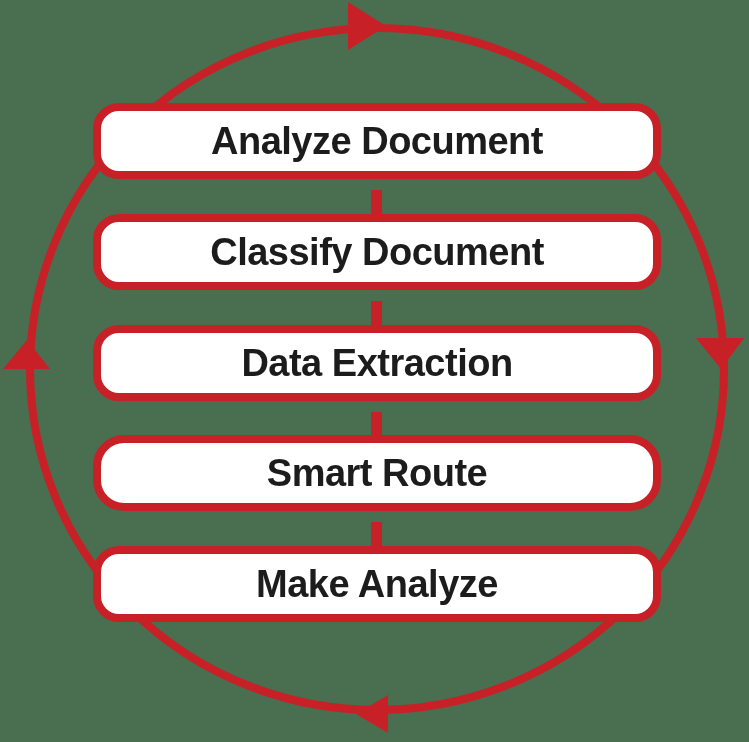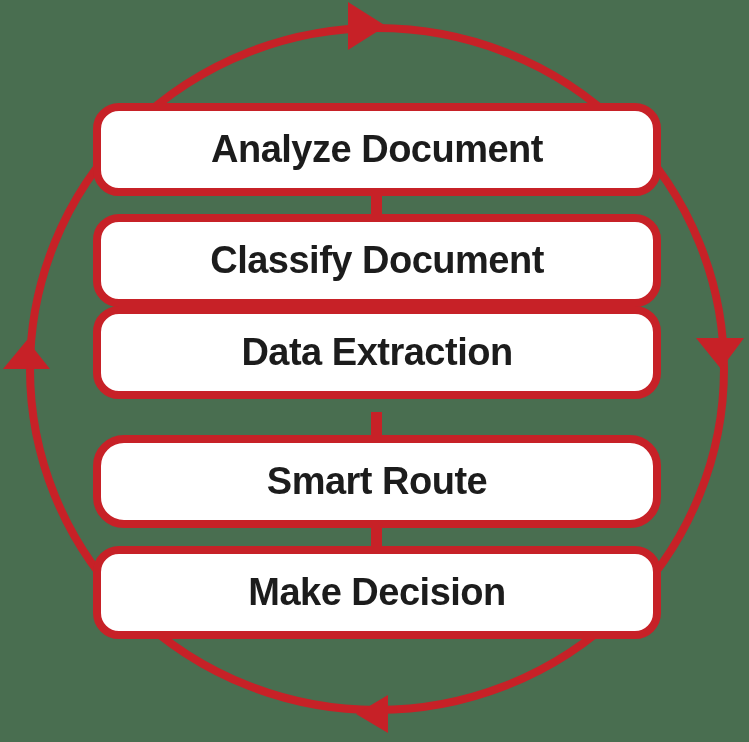--- a/index.html
+++ b/index.html
@@ -22,39 +22,39 @@
   .ring-svg {
     position: absolute;
     left: 0; top: 0;
     width: 749px; height: 742px;
     z-index: 0;
   }
   .step-box {
     position: absolute;
     left: 93px;
     width: 568px;
-    height: 93px;
+    height: 76px;
     background: var(--box-fill, #ffffff);
     border: 8px solid var(--accent, #c72127);
     border-radius: 26px;
     display: flex;
     align-items: center;
     justify-content: center;
     z-index: 1;
   }
   .step-box .step-label {
     font-size: 38px;
     font-weight: bold;
     letter-spacing: -0.5px;
     color: var(--text, #1c1c1c);
     white-space: nowrap;
   }
   .pos-1 { top: 103px; }
   .pos-2 { top: 214px; }
-  .pos-3 { top: 306px; }
+  .pos-3 { top: 325px; }
   .pos-4 { top: 435px; border-radius: 31px; }
   .pos-5 { top: 546px; }
 </style>
 </head>
 <body>
 
 <div class="stage">
 
   <svg class="ring-svg" viewBox="0 0 749 742" xmlns="http://www.w3.org/2000/svg">
 
@@ -81,16 +81,16 @@
 
   <div class="step-box pos-3">
     <span class="step-label">Data Extraction</span>
   </div>
 
   <div class="step-box pos-4">
     <span class="step-label">Smart Route</span>
   </div>
 
   <div class="step-box pos-5">
-    <span class="step-label">Make Decision</span>
+    <span class="step-label">Make Analyze</span>
   </div>
 
 </div>
 
 </body></html>

